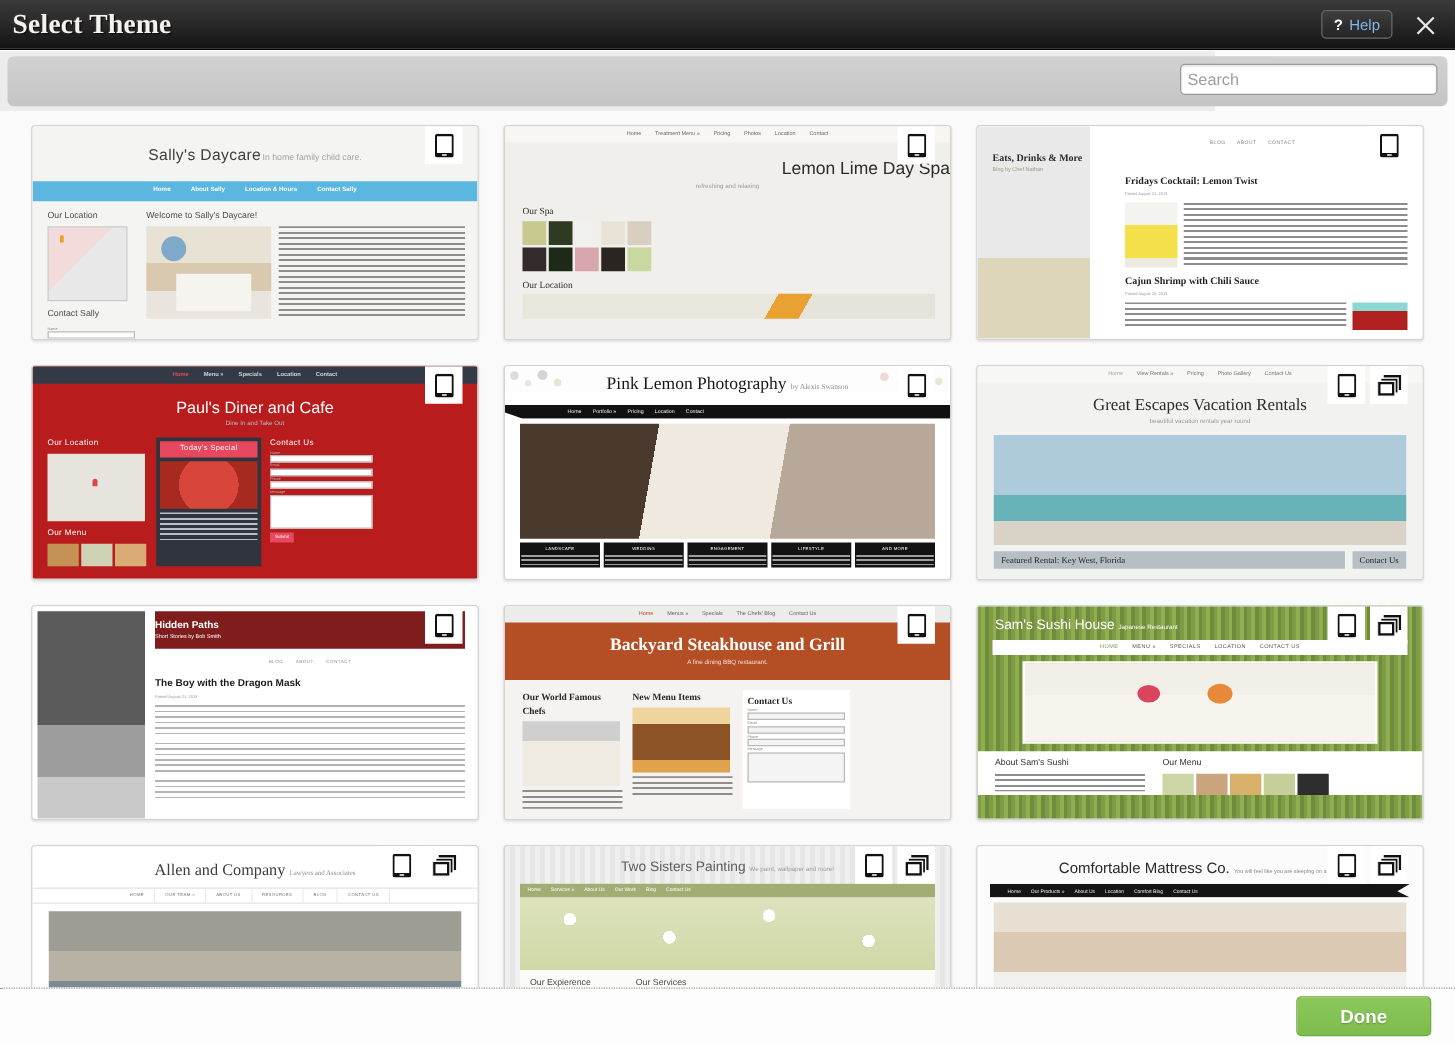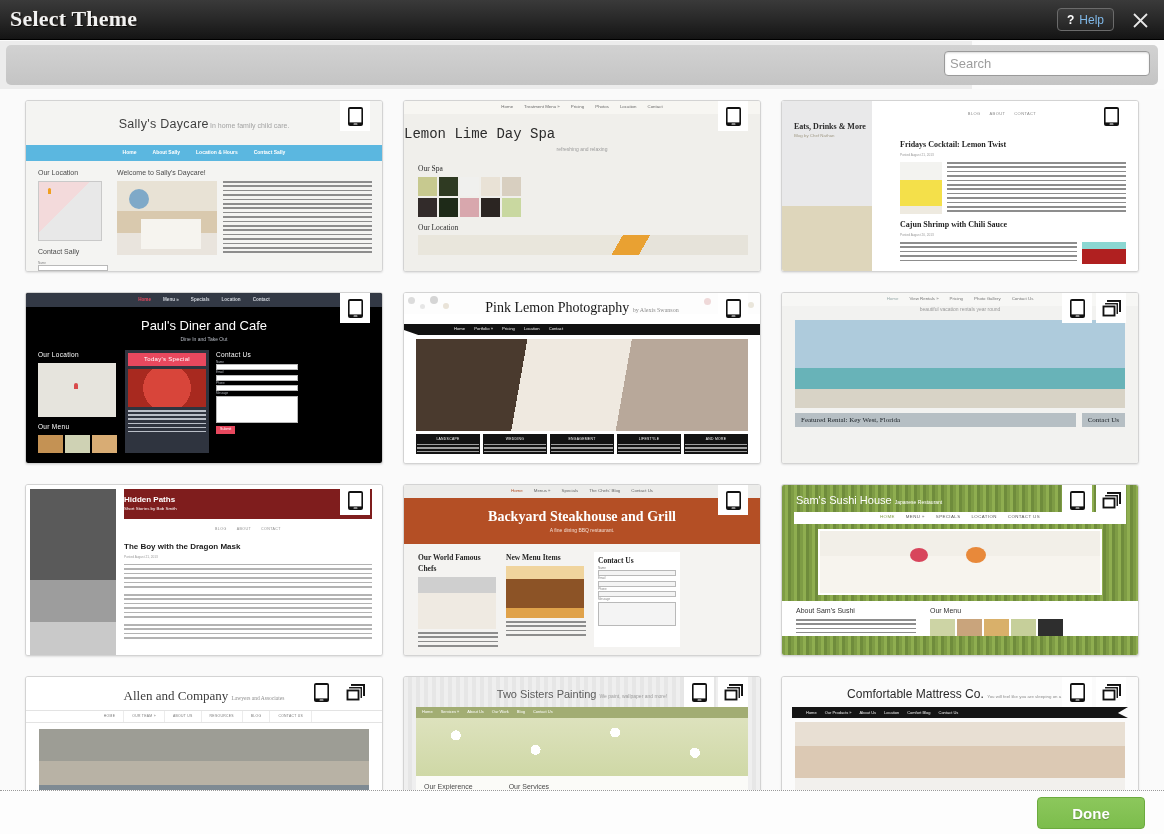--- a/index.html
+++ b/index.html
@@ -134,22 +134,22 @@
   .c1 .kidimg { width:100px; height:74px;
     background:linear-gradient(to bottom,#e8e2d5 0 40%,#d9c9ae 40% 70%,#e9e4dd 70%);
     position:relative; }
   .c1 .kidimg:before{content:"";position:absolute;left:12px;top:8px;width:20px;height:20px;border-radius:50%;background:#7fa9c8;}
   .c1 .kidimg:after{content:"";position:absolute;left:24px;bottom:6px;width:60px;height:30px;background:#f6f4ef;}
 
   
   .c2 { background:#f0efeb; }
   .c2 .topnav { background:#f7f6f2; height:13px; display:flex; align-items:center;
                 justify-content:center; gap:11px; font-size:4.4px; color:#6b6b6b; }
-  .c2 .h1 { font-family:Liberation Mono, monospace; font-size:14px; color:#2b2b2b;
-            text-align:left; margin-top:10px; }
+  .c2 .h1 { font-family:Liberation Sans, sans-serif; font-size:14px; color:#2b2b2b;
+            text-align:right; margin-top:10px; }
   .c2 .h2 { text-align:center; font-size:5px; color:#9b9b9b; margin-top:1px; }
   .c2 .body { display:flex; gap:9px; padding:9px 12px 0 14px; }
   .c2 .feat { width:120px; background:#f7f6f3; padding:3px; }
   .c2 .feat .bar { background:#c8bfd6; font-family:"Liberation Serif",serif;
                    font-size:7.5px; color:#2b2b2b; padding:1px 4px; }
   .c2 .spaimg { margin-top:3px; height:55px;
     background:linear-gradient(to bottom,#bfc9a7 0 35%,#e3cbb0 35% 75%,#cfc6a6 75%); }
   .c2 .sec-h { font-family:"Liberation Serif",serif; font-size:7.5px; color:#2b2b2b; }
   .c2 .tiles { display:grid; grid-template-columns:repeat(5,19px);
                grid-auto-rows:19px; gap:2px; margin-top:3px; }
@@ -161,21 +161,21 @@
   .c3 .brand { font-family:"Liberation Serif",serif; font-weight:bold;
                font-size:8px; color:#2a2a2a; padding:8px 0 0 8px; }
   .c3 .tag { font-size:4.4px; color:#a29b86; padding-left:8px; }
   .c3 .tnav { display:flex; justify-content:center; gap:9px; font-size:4px;
               color:#888; letter-spacing:.4px; }
   .c3 .post-h { font-family:"Liberation Serif",serif; font-weight:bold;
                 font-size:8px; color:#1f1f1f; margin-top:22px; }
   .c3 .meta { font-size:3.2px; color:#9a9a9a; margin:2px 0 4px; }
 
   
-  .c4 { background:#000000; }
+  .c4 { background:#b91c1c; }
   .c4 .navbar { height:14px; background:#333945; display:flex; align-items:center;
                 justify-content:center; gap:12px; font-size:4.6px;
                 font-weight:bold; color:#cfd3da; }
   .c4 .h1 { text-align:center; font-size:13px; color:#fff; margin-top:9px; font-weight:500;}
   .c4 .h2 { text-align:center; font-size:5px; color:#b9bec7; }
   .c4 .body { display:flex; gap:7px; padding:7px 10px 0 12px; }
   .c4 .sec-h { font-size:6.5px; color:#fff; letter-spacing:.3px; }
   .c4 .map { width:78px; height:54px; background:#e6e4dd; margin-top:3px; position:relative;}
   .c4 .map:after{content:"";position:absolute;left:36px;top:20px;width:4px;height:6px;background:#d94b4b;border-radius:2px 2px 0 0;}
   .c4 .special { width:84px; background:#2f343f; padding:3px; }
@@ -565,20 +565,21 @@
     <div class="card-slot">
       <div class="card">
         <div class="thumb site c6">
           <div class="topnav">
             <span style="color:#9aa">Home</span>
             <span>View Rentals »</span>
             <span>Pricing</span>
             <span>Photo Gallery</span>
             <span>Contact Us</span>
           </div>
+          <div class="h1">Great Escapes Vacation Rentals</div>
           <div class="h2">beautiful vacation rentals year round</div>
           <div class="hero"></div>
           <div class="bars">
             <div class="bar" style="flex:1">Featured Rental: Key West, Florida</div>
             <div class="bar">Contact Us</div>
           </div>
         </div>
         <div class="badges">
           <div class="badge">
             <svg width="15" height="19" viewBox="0 0 15 19">

